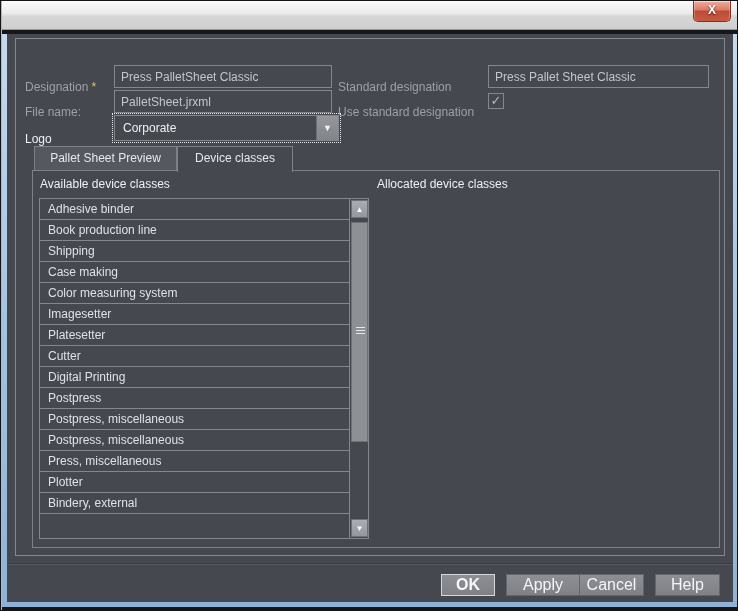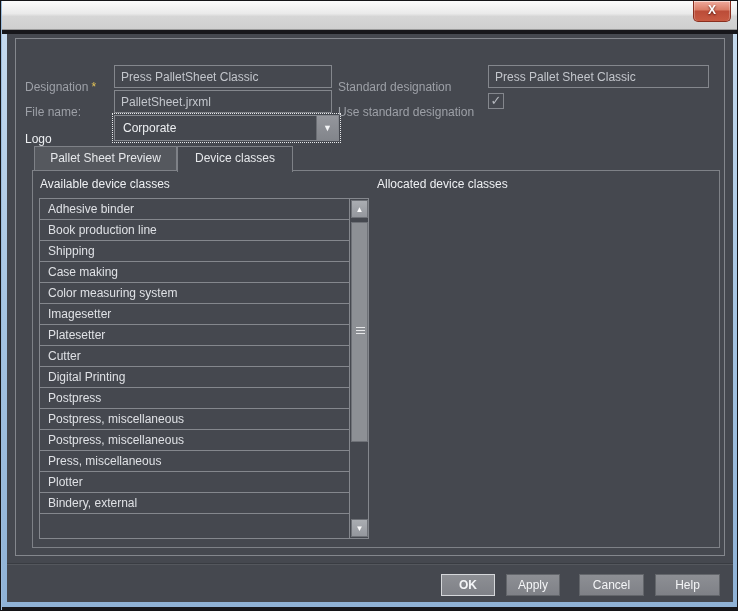--- a/index.html
+++ b/index.html
@@ -105,21 +105,21 @@
   .sb-grip {
     position:absolute; left:4px; top:50%; margin-top:-5px; width:9px; height:9px;
     background:repeating-linear-gradient(180deg,#e6e7e9 0 1px,rgba(0,0,0,0) 1px 3px);
   }
   
   .divider { position:absolute; left:0; top:529px; width:726px; height:2px;
     border-top:1px solid #393c42; border-bottom:1px solid #54575d; }
   .btn {
     position:absolute; top:540px; height:22px;
     background:linear-gradient(180deg,#8d8f94,#7f8187); border:1px solid #63666b;
-    color:#f4f5f7; font-size:12px; text-align:center; line-height:20px; cursor:pointer;
+    color:#f4f5f7; font-size:16px; text-align:center; line-height:20px; cursor:pointer;
   }
   .btn.default { border:1px solid #d5d7da; line-height:20px; font-weight:bold; }
 </style>
 </head>
 <body>
 
 <div class="window">
 
   <div class="titlebar">
     <div class="close-btn">X</div>
@@ -179,17 +179,17 @@
             <div class="sb-grip"></div>
           </div>
           <div class="sb-btn sb-down">▼</div>
         </div>
       </div>
 
     </div>
 
     <div class="divider"></div>
     <div class="btn default" style="left:434px; width:54px;">OK</div>
-    <div class="btn" style="left:499px; width:54px;">Apply</div>
+    <div class="btn" style="left:499px; width:74px;">Apply</div>
     <div class="btn" style="left:572px; width:65px;">Cancel</div>
     <div class="btn" style="left:648px; width:65px;">Help</div>
   </div>
 </div>
 
 </body></html>

